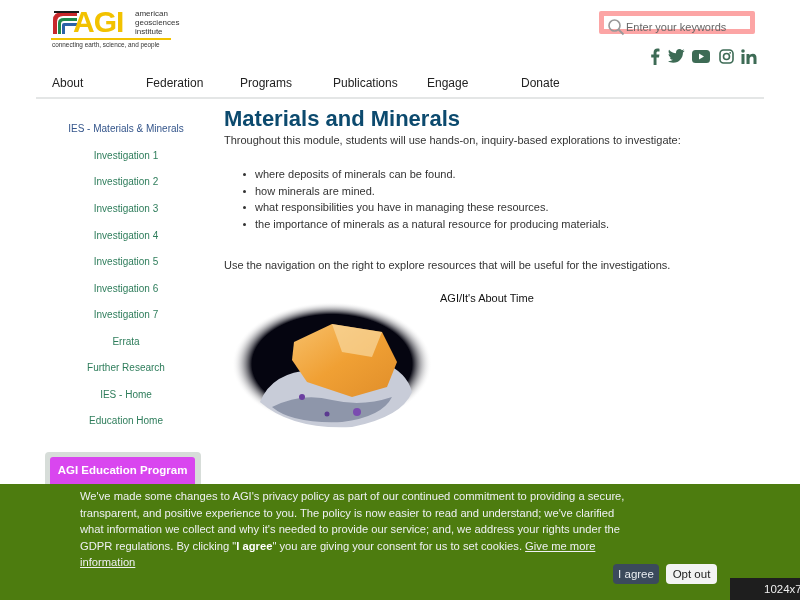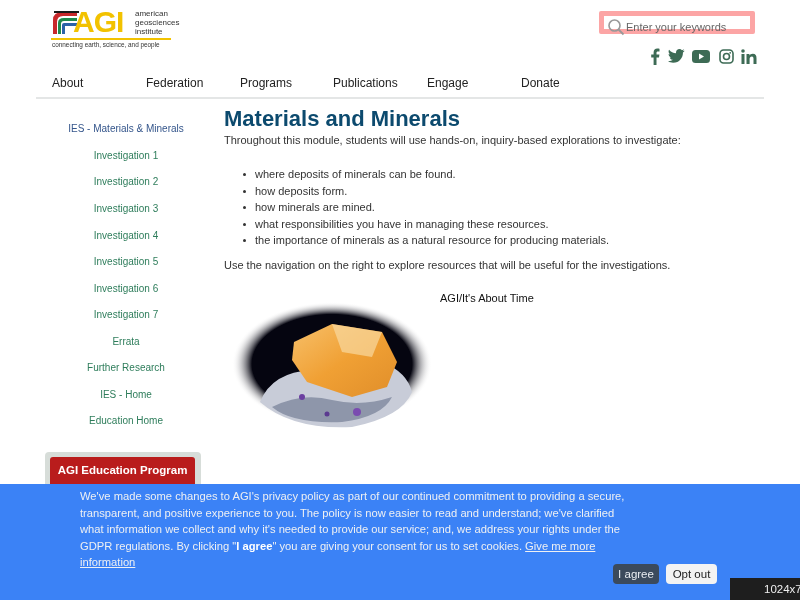--- a/index.html
+++ b/index.html
@@ -24,34 +24,34 @@
 
     .nav { position: absolute; left: 36px; top: 72px; width: 728px; height: 26px; }
     .nav-item { position: absolute; top: 4px; font-size: 12px; color: #222; cursor: pointer; }
     .nav-divider { position: absolute; left: 36px; top: 97px; width: 728px; height: 2px; background: #e4e6e6; }
 
     .sidebar { position: absolute; left: 40px; top: 110px; width: 172px; }
     .side-link { position: absolute; left: 0; width: 172px; text-align: center; font-size: 10px; color: #2e7d5b; cursor: pointer; }
     .side-link.first { color: #34558b; }
 
     .edu-box { position: absolute; left: 45px; top: 452px; width: 156px; height: 40px; background: #d7ddd9; border-radius: 4px; }
-    .edu-btn { position: absolute; left: 5px; top: 5px; width: 145px; height: 32px; background: #b91c1c; border-radius: 3px; color: #fff; font-weight: bold; font-size: 11.5px; text-align: center; line-height: 26px; }
+    .edu-btn { position: absolute; left: 5px; top: 5px; width: 145px; height: 32px; background: #d946ef; border-radius: 3px; color: #fff; font-weight: bold; font-size: 11.5px; text-align: center; line-height: 26px; }
 
     .main { position: absolute; left: 224px; top: 104px; width: 540px; }
     .title { position: absolute; left: 0; top: 2px; font-size: 22px; color: #0c4a6e; white-space: nowrap; }
     .intro { position: absolute; left: 0; top: 30px; font-size: 11px; color: #333; white-space: nowrap; }
     .bullets { position: absolute; left: 17px; top: 62px; list-style: none; }
     .bullets li { position: relative; font-size: 11px; line-height: 16.5px; padding-left: 14px; white-space: nowrap; color: #333; }
     .bullets li::before { content: ""; position: absolute; left: 2px; top: 7px; width: 3px; height: 3px; background: #333; border-radius: 50%; }
     .nav-note { position: absolute; left: 0; top: 155px; font-size: 11px; color: #333; white-space: nowrap; }
     .credit { position: absolute; left: 216px; top: 188px; font-size: 11px; color: #111; white-space: nowrap; }
 
     .mineral { position: absolute; left: 232px; top: 302px; width: 200px; height: 130px; }
 
-    .cookie { position: absolute; left: 0; top: 484px; width: 800px; height: 116px; background: #3b82f6; }
+    .cookie { position: absolute; left: 0; top: 484px; width: 800px; height: 116px; background: #4d7c0f; }
     .cookie-text { position: absolute; left: 80px; top: 4px; width: 560px; font-size: 11.2px; line-height: 16.6px; color: #eef0f3; }
     .cookie-text b { color: #fff; }
     .cookie-link { color: #eef0f3; text-decoration: underline; cursor: pointer; }
     .btn-agree { position: absolute; left: 613px; top: 80px; width: 46px; height: 20px; background: #3b4a5c; border-radius: 4px; color: #e8ecf0; font-size: 11.5px; text-align: center; line-height: 20px; cursor: pointer; }
     .btn-opt { position: absolute; left: 666px; top: 80px; width: 51px; height: 20px; background: #f3f3f3; border-radius: 4px; color: #222; font-size: 11.5px; text-align: center; line-height: 20px; cursor: pointer; }
     .res-badge { position: absolute; left: 730px; top: 578px; width: 70px; height: 22px; background: #1e1e1e; color: #eee; font-size: 11.5px; text-align: center; line-height: 22px; padding-left: 34px; }
   </style>
 </head>
 <body>
 
@@ -139,21 +139,20 @@
 </div>
 <div class="edu-box">
   <div class="edu-btn">AGI Education Program</div>
 </div>
 
 <div class="main">
   <h1 class="title">Materials and Minerals</h1>
   <p class="intro">Throughout this module, students will use hands-on, inquiry-based explorations to investigate:</p>
   <ul class="bullets">
     <li>where deposits of minerals can be found.</li>
-    <li>how deposits form.</li>
     <li>how minerals are mined.</li>
     <li>what responsibilities you have in managing these resources.</li>
     <li>the importance of minerals as a natural resource for producing materials.</li>
   </ul>
   <p class="nav-note">Use the navigation on the right to explore resources that will be useful for the investigations.</p>
   <p class="credit">AGI/It's About Time</p>
 </div>
 
 <svg class="mineral" viewBox="0 0 200 130">
   <defs>

